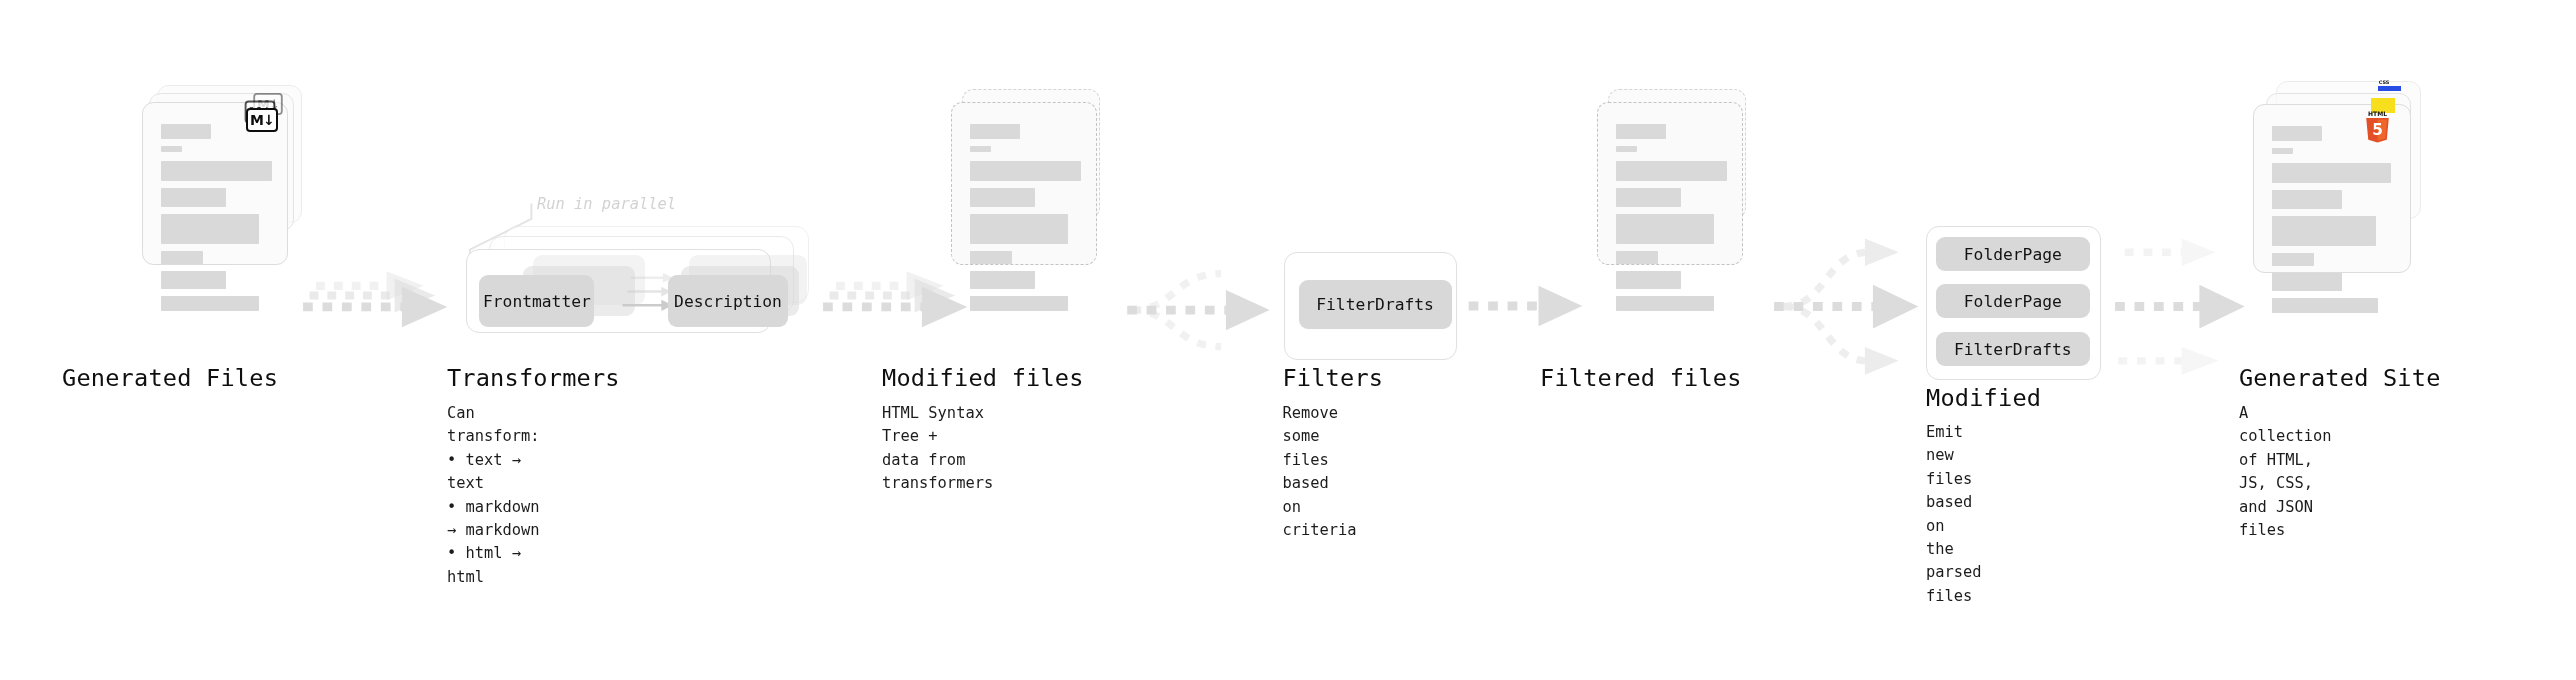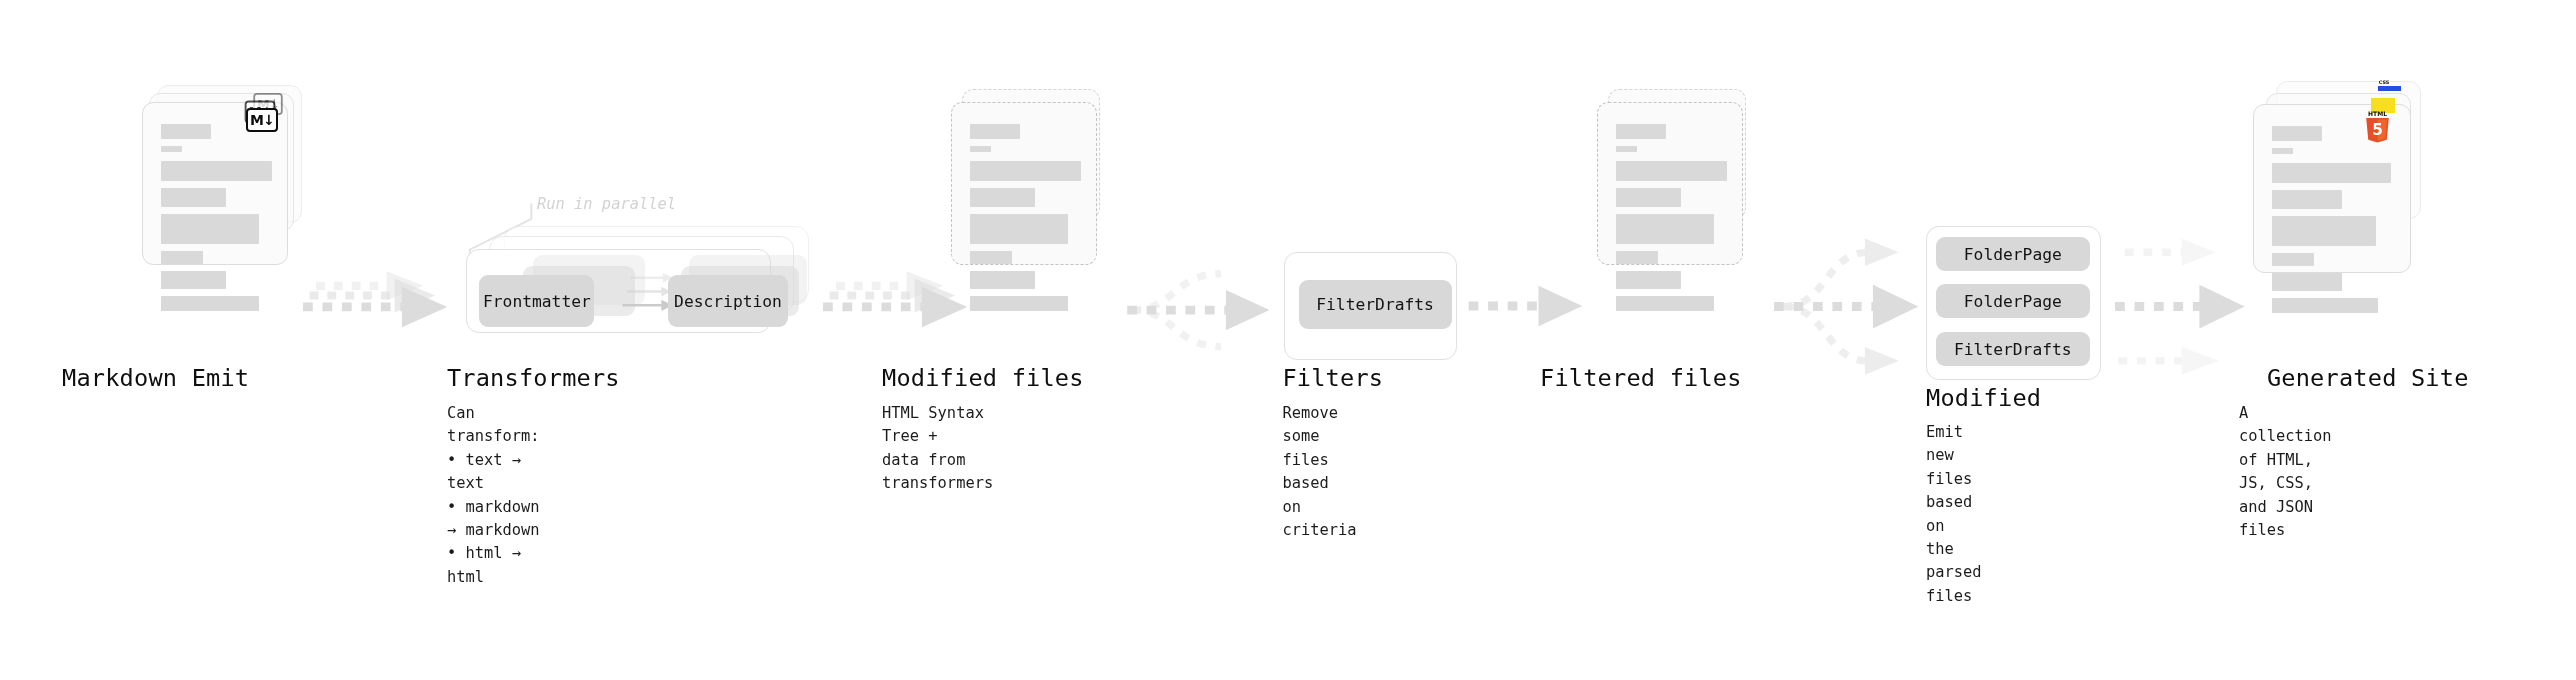--- a/index.html
+++ b/index.html
@@ -158,21 +158,21 @@
           <div class="sk" style="width:65px;height:18.7px;"></div>
           <div class="sk" style="width:98px;height:30px;"></div>
           <div class="sk" style="width:42px;height:12.2px;"></div>
           <div class="sk" style="width:65px;height:18px;"></div>
           <div class="sk" style="width:98px;height:14.6px;"></div>
         </div>
       </div>
       <div class="badge md-badge" style="left:120px; top:108px;">M↓</div>
     </div>
 
-    <div class="stage-title" style="position:absolute;left:-64px;top:364px;">Markdown Emit</div>
+    <div class="stage-title" style="position:absolute;left:-64px;top:364px;">Generated Files</div>
   </div>
 
   <svg style="left:301px; top:268px;" width="167" height="77" viewBox="0 0 205 95">
     <g opacity=".45">
       <line x1="18" y1="22" x2="108" y2="22" stroke="#e2e2e2" stroke-width="10" stroke-dasharray="11 11"></line>
       <polygon points="105,4 151,22 105,40" fill="#e2e2e2"></polygon>
     </g>
     <g opacity=".65">
       <line x1="10" y1="34" x2="118" y2="34" stroke="#e0e0e0" stroke-width="10" stroke-dasharray="11 11"></line>
       <polygon points="115,13 165,34 115,55" fill="#e0e0e0"></polygon>
@@ -366,19 +366,19 @@
       </div>
 
       <svg class="badge" style="left:120px; top:109px;" width="29" height="34" viewBox="0 0 36 42">
         <text x="18" y="8" font-size="7.5" font-weight="bold" text-anchor="middle" fill="#111" font-family="DejaVu Sans, sans-serif">HTML</text>
         <path d="M4 11 L32 11 L29.5 38 L18 41.5 L6.5 38 Z" fill="#e34f26"></path>
         <path d="M18 13 L29.8 13 L27.7 36.4 L18 39.3 Z" fill="#ef652a"></path>
         <text x="18" y="32" font-size="19" font-weight="bold" text-anchor="middle" fill="#ffffff" font-family="DejaVu Sans, sans-serif">5</text>
       </svg>
     </div>
 
-    <div class="stage-title" style="position:absolute;left:-4.1px;top:364px;margin-left:28px;">Generated Site</div>
+    <div class="stage-title" style="position:absolute;left:-4.1px;top:364px;">Generated Site</div>
     <div class="stage-desc" style="position:absolute;left:-4.1px;top:402px;">A collection of HTML,
 JS, CSS, and JSON files</div>
   </div>
 
 </div>
 
 
 </body></html>

